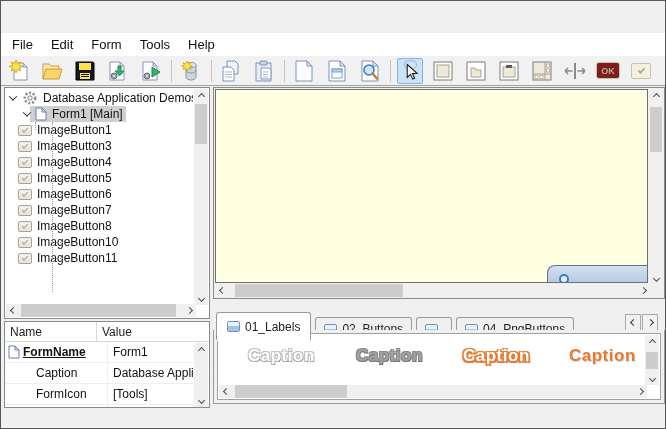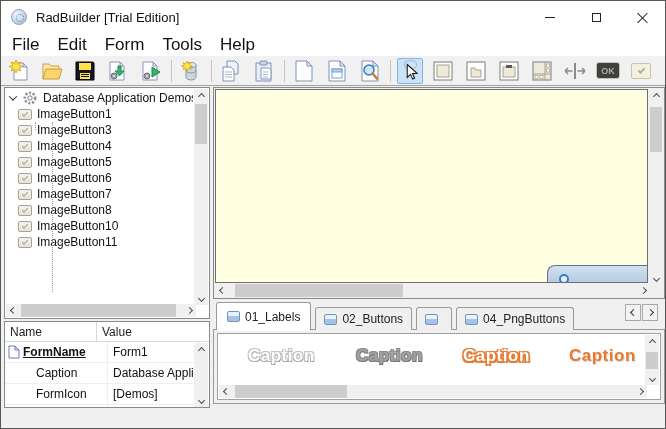--- a/index.html
+++ b/index.html
@@ -17,30 +17,30 @@
   .win-btn{width:46px;height:100%;display:flex;align-items:center;justify-content:center;}
   .glyph-min{width:10px;height:1px;background:#222;}
   .glyph-max{width:9px;height:9px;border:1px solid #222;}
   .glyph-close{position:relative;width:11px;height:11px;}
   .glyph-close:before,.glyph-close:after{content:"";position:absolute;left:5px;top:-1px;width:1.2px;height:14px;background:#222;}
   .glyph-close:before{transform:rotate(45deg);}
   .glyph-close:after{transform:rotate(-45deg);}
 
   
   .menubar{position:absolute;left:0;top:32px;width:100%;height:23px;background:#ffffff;display:flex;align-items:center;padding-left:2px;}
-  .menu-item{font-size:17px;color:#111;padding:2px 9px;}
+  .menu-item{font-size:13px;color:#111;padding:2px 9px;}
 
   
   .toolbar{position:absolute;left:0;top:55px;width:100%;height:30px;background:#f1f1f1;
     border-bottom:1px solid #a3a3a3;display:flex;align-items:center;padding-left:5px;overflow:hidden;}
   .tb-btn{width:26px;height:26px;display:flex;align-items:center;justify-content:center;flex:0 0 auto;margin-right:7px;}
   .tb-btn svg{display:block;}
   .tb-sep{width:1px;height:22px;background:#c6c6c6;margin:0 6px 0 0;flex:0 0 auto;}
   .tb-btn.selected{background:#cbe3f6;border:1px solid #84b4de;border-radius:2px;}
-  .tb-ok{width:24px;height:17px;border:1px solid #c9c3ac;border-radius:3px;background:#404040;
+  .tb-ok{width:24px;height:17px;border:1px solid #c9c3ac;border-radius:3px;background:#7f1d1d;
     color:#b3ae9c;font-size:9px;font-weight:bold;display:flex;align-items:center;justify-content:center;}
   .tb-check{width:20px;height:16px;border:1px solid #c9c3ac;border-radius:2px;background:#f3f0de;
     display:flex;align-items:center;justify-content:center;}
   .tb-check i{display:block;width:7px;height:4px;border-left:2px solid #aab3a0;border-bottom:2px solid #aab3a0;transform:rotate(-45deg);margin-top:-2px;}
 
   
   .chv{display:inline-block;width:5px;height:5px;border-right:1.5px solid #4d4d4d;border-bottom:1.5px solid #4d4d4d;}
   .chv.up{transform:rotate(-135deg);}
   .chv.down{transform:rotate(45deg);}
   .chv.left{transform:rotate(135deg);}
@@ -81,21 +81,21 @@
   .prop-row.bold .prop-name{margin-left:3px;font-weight:bold;text-decoration:underline;}
 
   
   .designer{position:absolute;left:212px;top:86px;width:452px;height:212px;background:#f0f0f0;border:1px solid #8a8a8a;overflow:hidden;}
   .canvas{position:absolute;left:1px;top:1px;right:16px;bottom:15px;background:#ffffe1;border:1px solid #6f6f6f;overflow:hidden;}
   .blue-widget{position:absolute;right:0px;bottom:0px;width:100px;height:17px;border:1px solid #5e7185;border-right:none;border-bottom:none;
     border-top-left-radius:8px;background:linear-gradient(#d3e0ef,#b5cbe3);}
   .blue-widget .dot{position:absolute;left:11px;top:8px;width:10px;height:10px;border-radius:50%;border:2px solid #3f7fc1;background:#e7f0fa;}
 
   
-  .tabbar{position:absolute;left:212px;top:298px;width:452px;height:31px;}
+  .tabbar{position:absolute;left:212px;top:308px;width:452px;height:31px;}
   .tabbar .baseline{position:absolute;left:0;right:0;bottom:0;height:1px;background:#9a9a9a;}
   .tabs{position:absolute;left:3px;bottom:0;display:flex;align-items:flex-end;}
   .tab{height:23px;background:#f0f0f0;border:1px solid #9a9a9a;border-bottom:none;border-radius:3px 3px 0 0;
     display:flex;align-items:center;padding:0 8px;margin-right:4px;font-size:12px;color:#222;position:relative;white-space:nowrap;}
   .tab.active{height:28px;background:#ffffff;z-index:2;padding:0 10px;}
   .tab.active:after{content:"";position:absolute;left:0;right:0;bottom:-1px;height:2px;background:#ffffff;}
   .tab-ico{width:13px;height:11px;border:1px solid #6f94bd;border-radius:2px;margin-right:5px;flex:0 0 auto;
     background:linear-gradient(#eaf2fb 0 45%,#a4c3e6 45% 100%);}
   .tab-scroll{position:absolute;top:5px;width:16px;height:17px;background:#f2f2f2;border:1px solid #a8a8a8;
     display:flex;align-items:center;justify-content:center;}
@@ -111,35 +111,20 @@
 
   
   .statusbar{position:absolute;left:0;top:406px;width:100%;height:23px;background:#f2f2f2;border-top:1px solid #9a9a9a;
     display:flex;align-items:center;font-size:12px;color:#111;padding-left:4px;white-space:nowrap;overflow:hidden;}
 </style>
 </head>
 <body>
 
 <div class="window">
 
-  <div class="titlebar">
-    <div class="app-icon"></div>
-    <div class="title-text">RadBuilder [Trial Edition]</div>
-    <div class="win-controls">
-      <div class="win-btn">
-          <div class="glyph-min"></div>
-        </div>
-      <div class="win-btn">
-          <div class="glyph-max"></div>
-        </div>
-      <div class="win-btn">
-          <div class="glyph-close"></div>
-        </div>
-    </div>
-  </div>
 
   <div class="menubar">
     <div class="menu-item">File</div>
       <div class="menu-item">Edit</div>
       <div class="menu-item">Form</div>
       <div class="menu-item">Tools</div>
       <div class="menu-item">Help</div>
   </div>
 
   <div class="toolbar">
@@ -290,20 +275,30 @@
   <div class="tree-panel">
     <div class="tree-rows">
       <div class="tree-row">
         <span class="tree-exp"></span>
         <svg class="gear-ico" width="16" height="16" viewBox="0 0 16 16">
           <circle cx="8" cy="8" r="5.2" fill="none" stroke="#929292" stroke-width="2.6" stroke-dasharray="2.2 1.6"></circle>
           <circle cx="8" cy="8" r="2.2" fill="#ffffff" stroke="#7e7e7e"></circle>
         </svg>
         <span class="tree-label">Database Application Demos [F</span>
       </div>
+      <div class="tree-row selected" style="padding-left:14px;">
+        <span class="tree-exp"></span>
+        <span class="sel-wrap">
+          <svg class="page-ico" width="12" height="14" viewBox="0 0 12 14">
+            <path d="M1 1h6l4 4v8H1z" fill="#ffffff" stroke="#6b7dae"></path>
+            <path d="M7 1l4 4H7z" fill="#dde6f3" stroke="#6b7dae"></path>
+          </svg>
+          <span class="tree-label">Form1 [Main]</span>
+        </span>
+      </div>
       <div>
 
           <div class="tree-row tree-child">
             <span class="cbx">
               <i></i>
             </span>
             <span class="tree-label">ImageButton1</span>
           </div>
 
 
@@ -419,21 +414,21 @@
         </div>
 
         <div class="prop-row">
           <div class="c1">
             <svg class="row-icon" width="12" height="14" viewBox="0 0 12 14">
               <path d="M1 1h6l4 4v8H1z" fill="#ffffff" stroke="#6b7dae"></path>
               <path d="M7 1l4 4H7z" fill="#dde6f3" stroke="#6b7dae"></path>
             </svg>
             <span class="prop-name">FormIcon</span>
           </div>
-          <div class="c2">[Demos]</div>
+          <div class="c2">[Tools]</div>
         </div>
 
         <div class="prop-row">
           <div class="c1">
             
             
           </div>
 
         </div>
 

